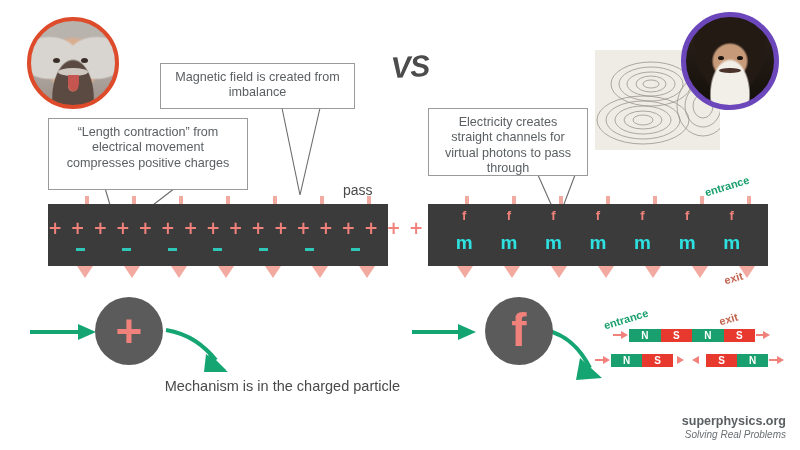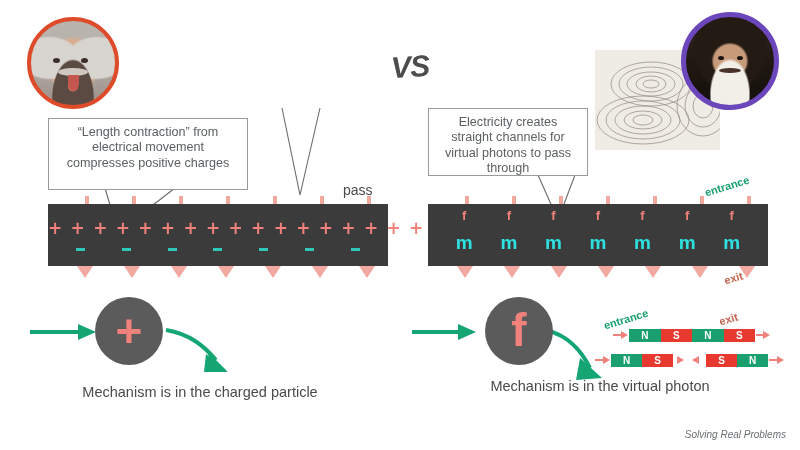--- a/index.html
+++ b/index.html
@@ -194,20 +194,21 @@
     <div class="dEyeL"></div>
     <div class="dEyeR"></div>
   </div>
 
   <svg class="abs" style="left:0;top:0;width:800px;height:450px;pointer-events:none">
     <polyline points="282,108 300,195 320,108" fill="none" stroke="#6b6b6b" stroke-width="1.1"></polyline>
     <polyline points="105,188 118,232 175,188" fill="#ffffff" stroke="#6b6b6b" stroke-width="1.1"></polyline>
     <polyline points="538,175 558,220 575,175" fill="none" stroke="#6b6b6b" stroke-width="1.1"></polyline>
   </svg>
 
+  <div class="abs callout" style="left:160px;top:63px;width:195px;height:46px;">Magnetic field is created from imbalance</div>
 
   <div class="abs callout" style="left:48px;top:118px;width:200px;height:72px;">“Length contraction” from electrical movement compresses positive charges</div>
 
   <div class="abs callout" style="left:428px;top:108px;width:160px;height:68px;">Electricity creates straight channels for virtual photons to pass through</div>
 
   <div class="abs" id="left-wire-group" style="left:48px;top:182px;width:340px;height:110px;">
 
     <div class="abs wirelabel" style="left:295px;top:0px;">pass</div>
 
     <div class="abs" style="left:0;top:14px;width:340px;height:96px;">
@@ -288,32 +289,31 @@
   <svg class="abs" style="left:20px;top:290px;width:240px;height:90px;">
     <line x1="10" y1="42" x2="58" y2="42" stroke="#14a573" stroke-width="4"></line>
     <polygon points="58,34 76,42 58,50" fill="#14a573"></polygon>
     <path d="M146,40 C170,44 184,56 196,70" stroke="#14a573" stroke-width="4" fill="none"></path>
     <polygon points="188,62 206,80 194,80 190,80" fill="#14a573"></polygon>
     <polygon points="186,64 208,82 184,82" fill="#14a573"></polygon>
   </svg>
   <div class="abs pcircle" id="pluscircle">
     <span>+</span>
   </div>
-  <div class="abs caption" style="left:0;top:378px;width:400px;text-align:center;margin-top:6px;">Mechanism is in the charged particle</div>
+  <div class="abs caption" style="left:0;top:378px;width:400px;text-align:right;">Mechanism is in the charged particle</div>
 
   <svg class="abs" style="left:410px;top:290px;width:240px;height:100px;">
     <line x1="2" y1="42" x2="48" y2="42" stroke="#14a573" stroke-width="4"></line>
     <polygon points="48,34 66,42 48,50" fill="#14a573"></polygon>
     <path d="M136,40 C160,46 172,62 180,78" stroke="#14a573" stroke-width="4" fill="none"></path>
     <polygon points="170,68 192,88 166,90" fill="#14a573"></polygon>
   </svg>
   <div class="abs pcircle" id="fcircle">
     <span>f</span>
   </div>
-  <div class="abs caption" style="left:400px;top:378px;width:400px;text-align:center;">Mechanism is in the virtual photon</div>
 
   <div class="abs" id="magnet-group" style="left:595px;top:310px;width:200px;height:66px;">
 
     <div class="abs entrylabel" style="left:8px;top:3px;transform:rotate(-17deg);">entrance</div>
     <div class="abs exitlabel" style="left:124px;top:3px;transform:rotate(-17deg);">exit</div>
 
     <div class="tinyline" style="left:18px;top:25px;width:10px;"></div>
     <div class="tinyarrow ta-r" style="left:26px;top:25px;"></div>
     <div class="magbar" style="left:33px;top:18px;width:128px;">
       <div class="pole pN">N</div>
@@ -333,15 +333,16 @@
     <div class="tinyarrow ta-r" style="left:82px;top:50px;"></div>
     <div class="tinyarrow ta-l" style="left:97px;top:50px;"></div>
     <div class="magbar" style="left:110px;top:43px;width:64px;">
       <div class="pole pS">S</div>
       <div class="pole pN">N</div>
     </div>
     <div class="tinyline" style="left:174px;top:50px;width:10px;"></div>
     <div class="tinyarrow ta-r" style="left:182px;top:50px;"></div>
   </div>
 
+  <div class="abs" id="foot1">superphysics.org</div>
   <div class="abs" id="foot2">Solving Real Problems</div>
 
 </div>
 
 </body></html>

